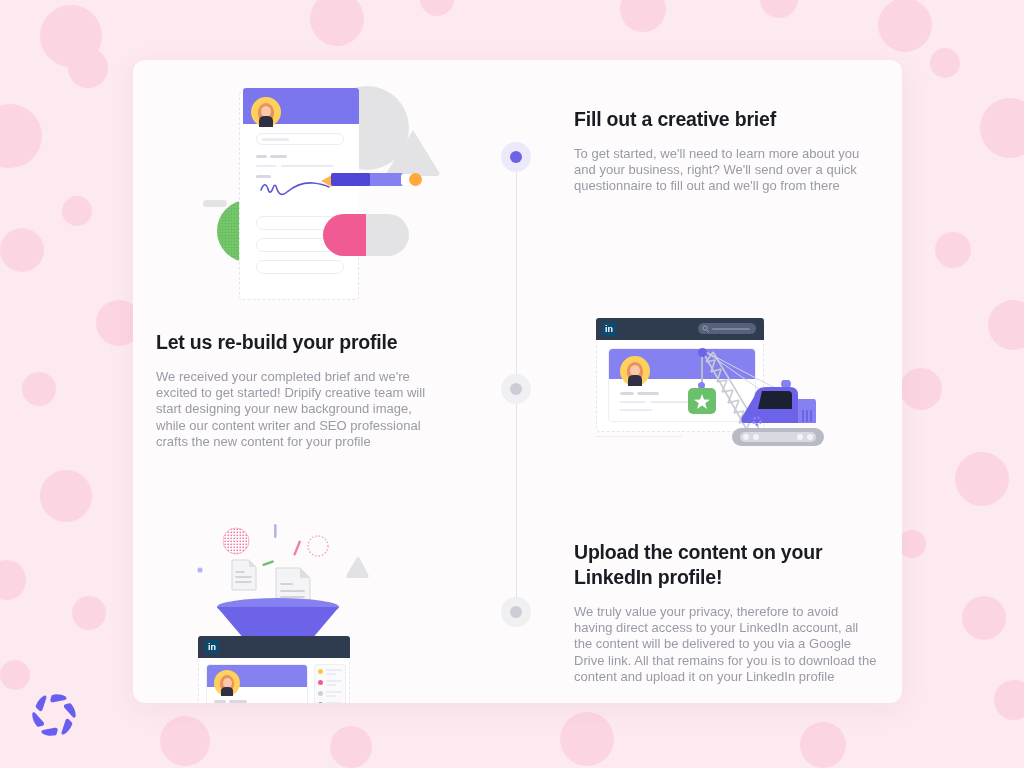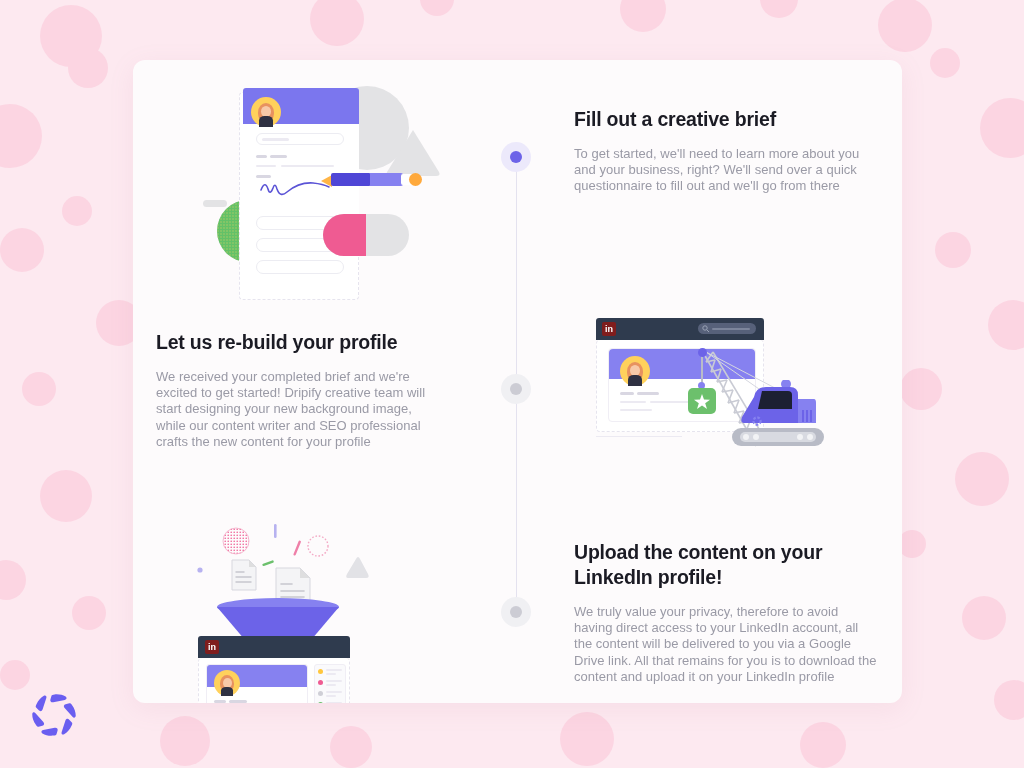--- a/index.html
+++ b/index.html
@@ -130,21 +130,21 @@
 
   .dashed-card {
     position: absolute;
     border: 1px dashed #e6e4ee;
     border-radius: 4px;
   }
 
   
   .li-logo {
     position: absolute;
-    background: #7f1d1d;
+    background: #0c4a6e;
     border-radius: 2px;
     color: #fff;
     font-weight: bold;
     text-align: center;
     font-family: "Liberation Sans", sans-serif;
   }
 
   
   #brand-logo { position: absolute; left: 26px; top: 687px; width: 56px; height: 56px; }
 </style>

